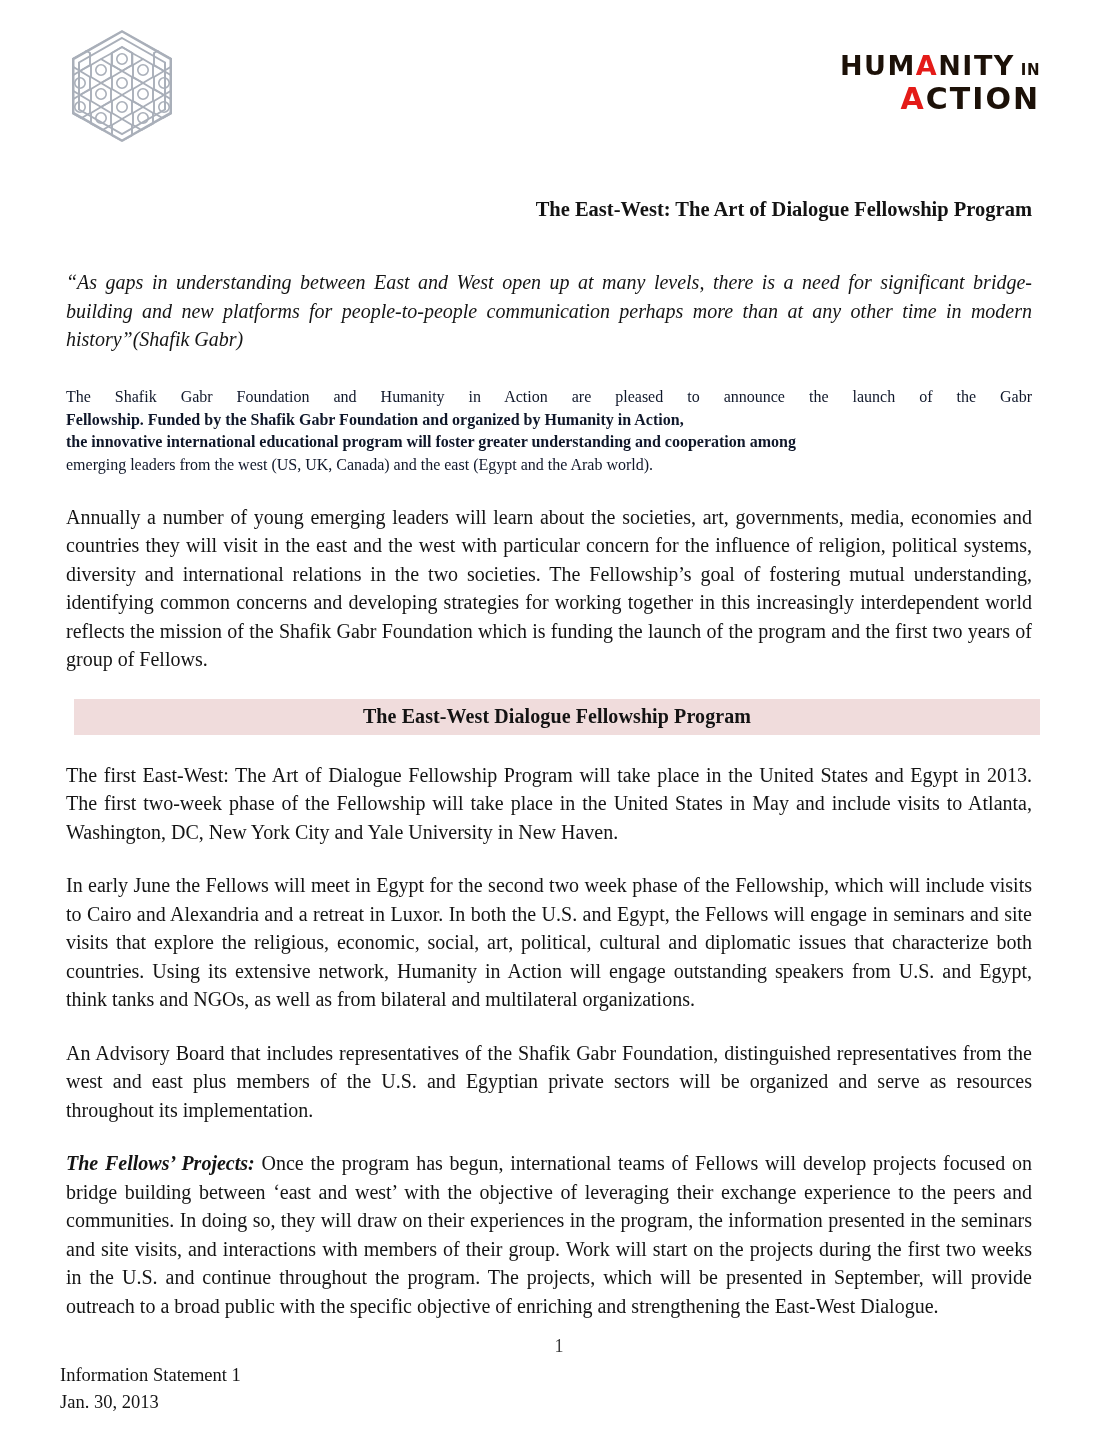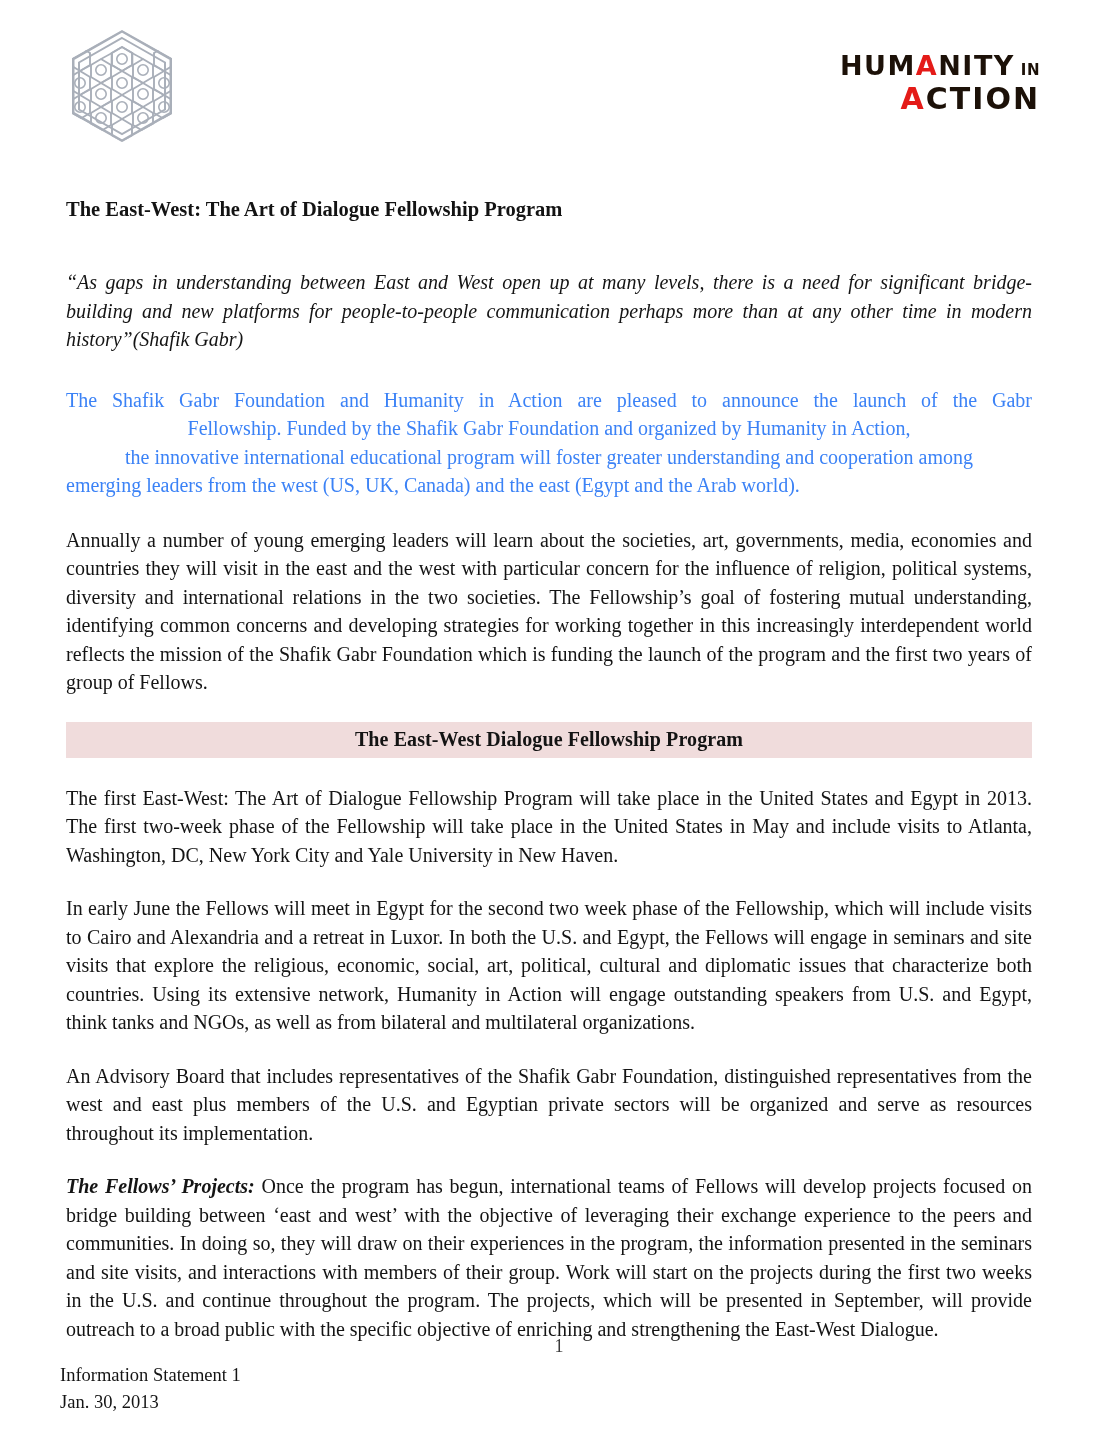--- a/index.html
+++ b/index.html
@@ -91,21 +91,21 @@
     display: inline-block;
     vertical-align: baseline;
   }
 
   
   .doc-title {
     position: absolute;
     left: 66px;
     top: 196px;
     width: 966px;
-    text-align: left;
+    text-align: right;
     font-size: 20.5px;
     font-weight: bold;
     line-height: 1.36;
     color: #131313;
   }
 
   
   .body-area {
     position: absolute;
     left: 66px;
@@ -130,41 +130,42 @@
   }
   .p-first-block {
     margin-bottom: 26px;
   }
   .p-first-block .l1 {
     text-align: justify;
     text-align-last: justify;
   }
   .p-first-block .l2,
   .p-first-block .l3 {
-    text-align: center;
+    text-align: left;
+    font-weight: bold;
   }
   .p-first-block .l5 {
     text-align: left;
   }
   .line {
-    font-size: 20px;
+    font-size: 16px;
     line-height: 1.425;
-    color: #3b82f6;
+    color: #0f172a;
     white-space: nowrap;
   }
 
   .section-bar {
     background: #f0dcdc;
     width: 966px;
     text-align: center;
     font-weight: bold;
     font-size: 20px;
     padding: 6px 0 7px 0;
     box-sizing: border-box;
-    margin: 6px 0 26px 0;
+    margin: 6px 0 26px 8px;
     color: #131313;
     letter-spacing: 0.1px;
   }
 
   .lead-bold-italic {
     font-weight: bold;
     font-style: italic;
     font-family: Liberation Serif, serif;
   }
 

